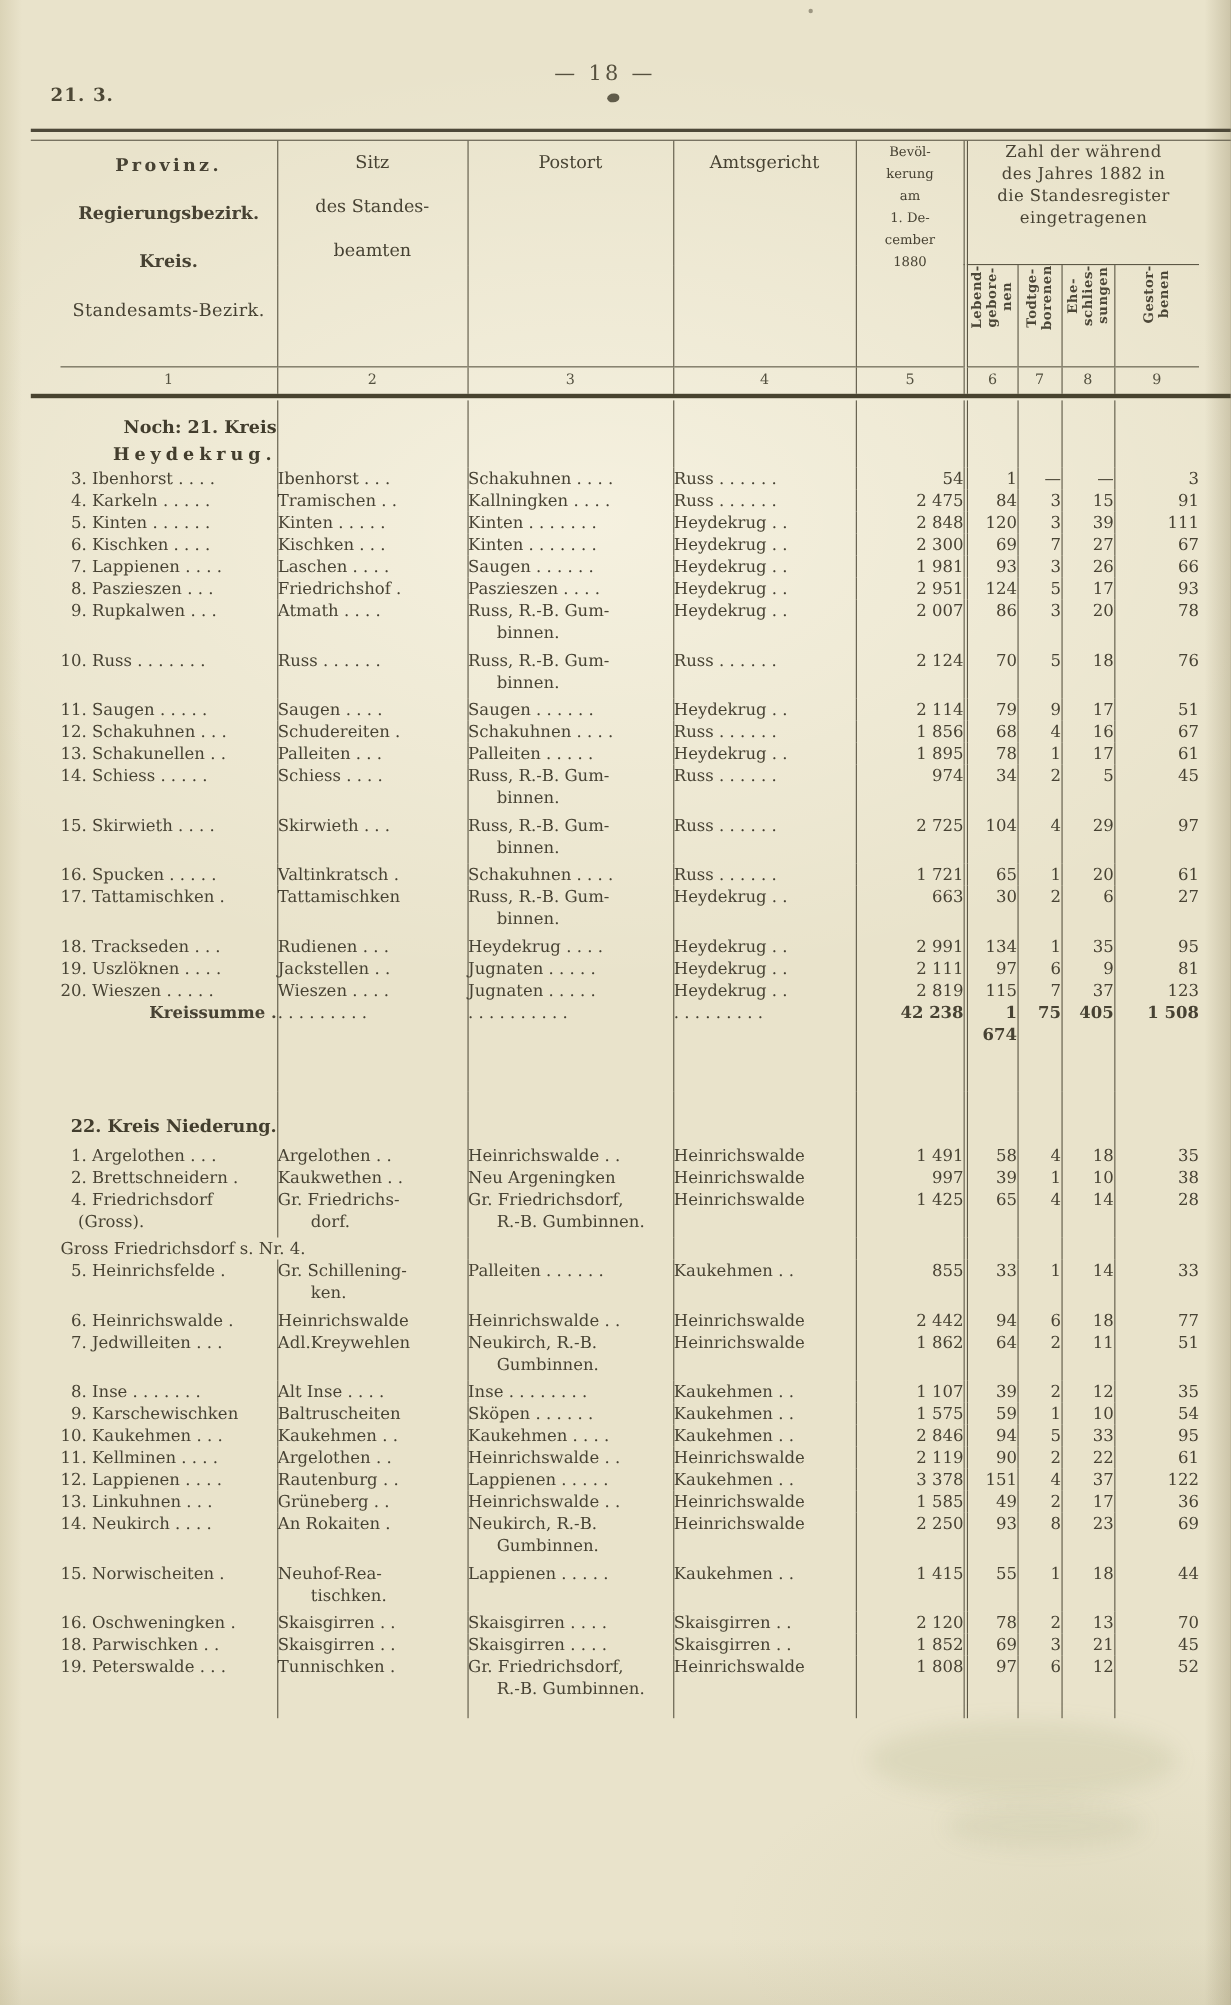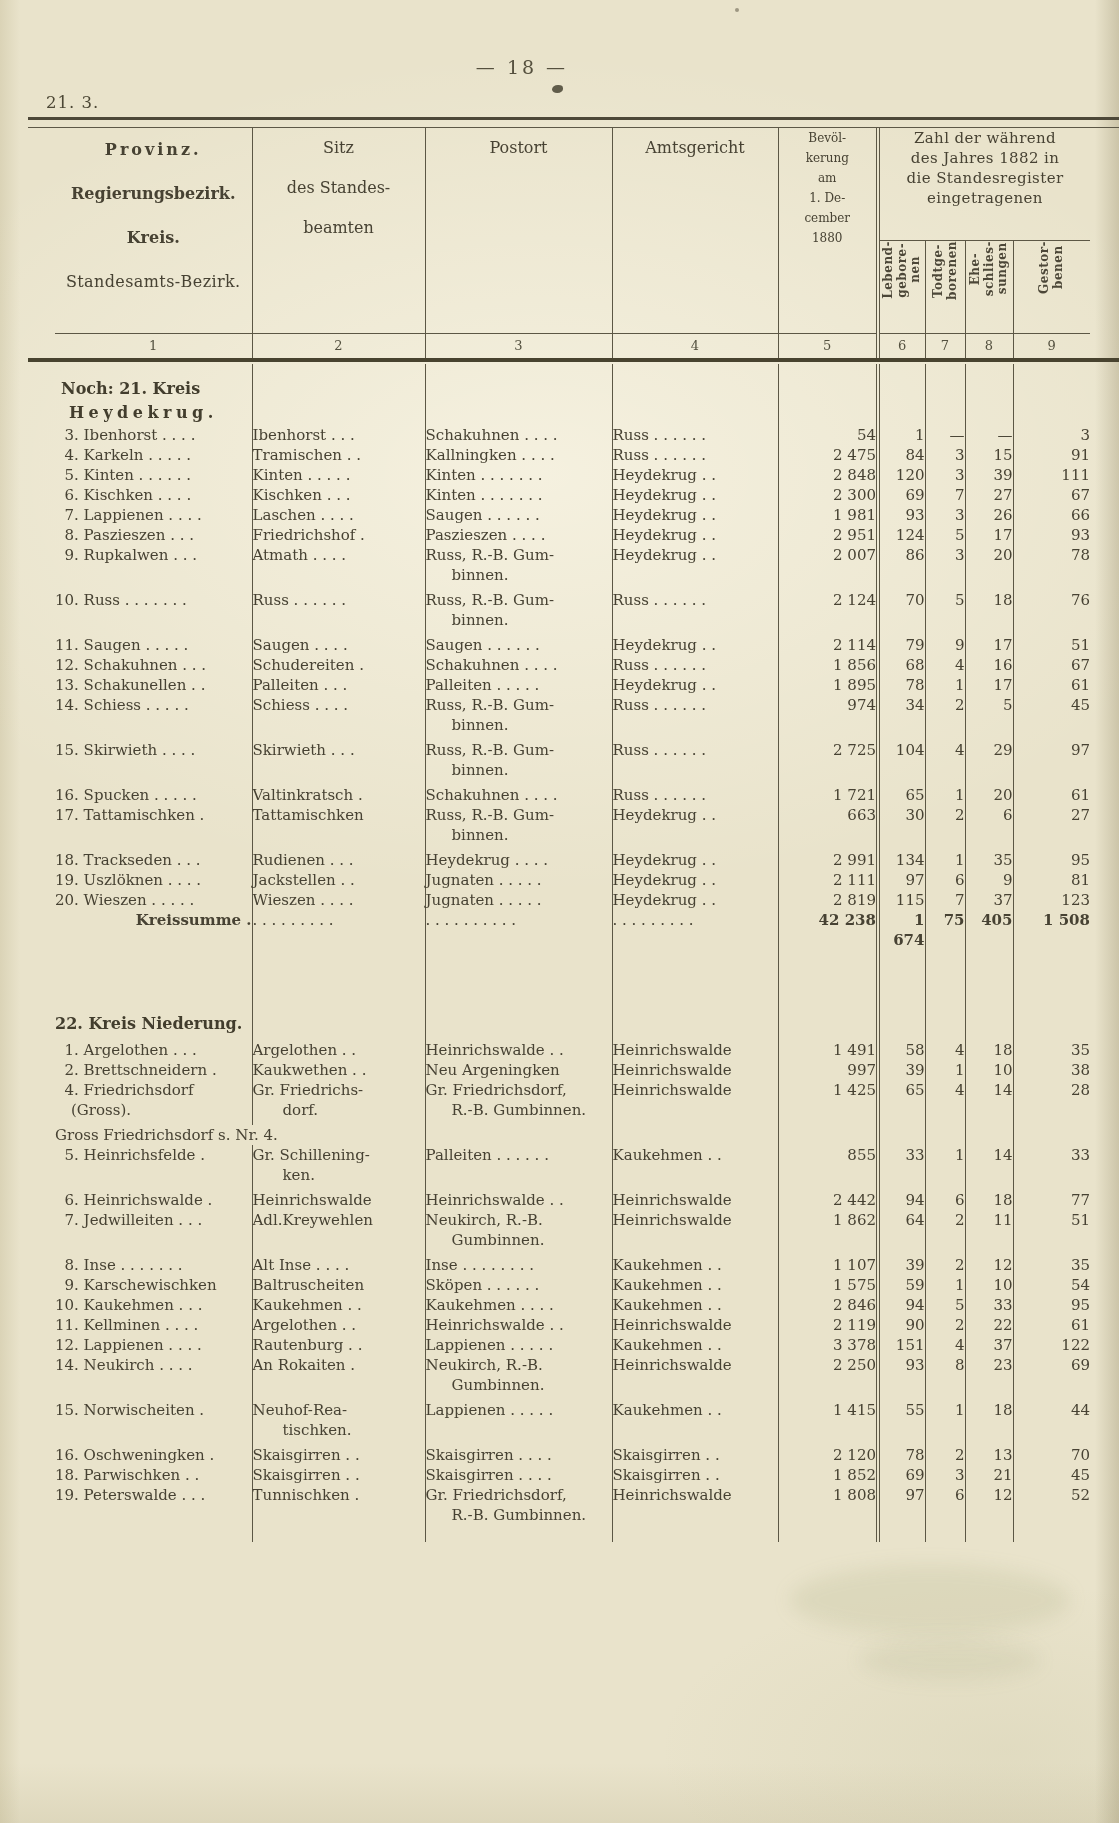--- a/index.html
+++ b/index.html
@@ -15,33 +15,33 @@
     background-image:
       linear-gradient(90deg, rgba(185,175,135,.30) 0, rgba(185,175,135,0) 20px),
       linear-gradient(270deg, rgba(150,140,105,.35) 0, rgba(150,140,105,0) 24px),
       linear-gradient(0deg, rgba(170,160,120,.18) 0, rgba(170,160,120,0) 60px),
       radial-gradient(ellipse 950px 560px at 48% 26%, rgba(255,252,240,.55), rgba(255,252,240,0) 75%),
       radial-gradient(ellipse 500px 240px at 90% 96%, rgba(150,150,100,.10), rgba(150,150,100,0) 70%);
     font-family:"DejaVu Serif","Liberation Serif",serif;
     color:var(--ink);
   }
   .page-no{
-    position:absolute;top:56px;left:392px;width:260px;text-align:center;
+    position:absolute;top:56px;left:420px;width:260px;text-align:center;
     font-size:19px;letter-spacing:3px;color:#55503e;
   }
   .ink-blot{
     position:absolute;top:85px;left:552px;width:11px;height:8px;
     background:#514d3c;border-radius:60% 45% 55% 50%;opacity:.9;
   }
   .ink-speck{
     position:absolute;top:8px;left:735px;width:4px;height:4px;border-radius:50%;
     background:#6a6452;opacity:.6;
   }
   .corner-mark{
-    position:absolute;top:93px;left:46px;font-size:16.5px;font-weight:400;
+    position:absolute;top:77px;left:46px;font-size:16.5px;font-weight:700;
     letter-spacing:1px;color:#4c4735;
   }
   .toprule{
     position:absolute;top:117px;left:28px;width:1091px;height:7px;
     border-top:3px solid #4d4838;border-bottom:1px solid #5d5847;
   }
   .thickrule{
     position:absolute;top:358px;left:28px;width:1091px;height:0;
     border-top:4px solid #48432f;
   }
@@ -67,21 +67,21 @@
   .cont{padding-left:26px;}
   .c1 .cont{padding-left:16px;}
   .c2 .cont{padding-left:30px;}
   .cnote{padding-left:34px;border-right:1px solid var(--ln);white-space:nowrap;}
   .sum{text-align:right;padding-right:5px;}
   .sum,.sumnum{font-weight:700;color:#3f3a2b;}
   .spacer td{height:42px;}
   .spacer-end td{height:12px;}
   .sec-head td{padding-top:13px;}
   .sec-head.sec1 td{padding-top:20px;padding-bottom:4px;}
-  .shl{font-weight:700;font-size:16px;line-height:24px;color:#423d2d;white-space:nowrap;}
+  .shl{font-weight:700;font-size:16px;line-height:24px;color:#423d2d;white-space:nowrap;text-align:right;}
   .sec0 .hl0{padding-left:6px;}
   .sec0 .hl1{padding-left:14px;letter-spacing:4.5px;}
   
   .hc{vertical-align:middle;text-align:center;color:var(--ink);}
   .hc1{border-right:1px solid var(--ln);}
   .hc2{border-right:1px solid var(--ln);}
   .hc3{border-right:1px solid var(--ln);}
   .hc4{border-right:1px solid var(--ln);}
   .hc5{border-right:4px double var(--ln);}
   .hgroup{height:112px;border-bottom:1px solid var(--ln);font-size:16px;line-height:22px;letter-spacing:.4px;color:#4a4534;}
@@ -819,20 +819,39 @@
           </td>
           <td class="c4">
             <div class="ln">Kaukehmen . .</div>
           </td>
           <td class="c5">3 378</td>
           <td class="c6">151</td>
           <td class="c7">4</td>
           <td class="c8">37</td>
           <td class="c9">122</td>
         </tr>
+        <tr class="data-row">
+          <td class="c1">
+            <div class="ln">13. Linkuhnen . . .</div>
+          </td>
+          <td class="c2">
+            <div class="ln">Grüneberg . .</div>
+          </td>
+          <td class="c3">
+            <div class="ln">Heinrichswalde . .</div>
+          </td>
+          <td class="c4">
+            <div class="ln">Heinrichswalde</div>
+          </td>
+          <td class="c5">1 585</td>
+          <td class="c6">49</td>
+          <td class="c7">2</td>
+          <td class="c8">17</td>
+          <td class="c9">36</td>
+        </tr>
         <tr class="data-row tall">
           <td class="c1">
             <div class="ln">14. Neukirch . . . .</div>
           </td>
           <td class="c2">
             <div class="ln">An Rokaiten .</div>
           </td>
           <td class="c3">
             <div class="ln">Neukirch, R.-B.</div>
             <div class="ln cont">Gumbinnen.</div>

